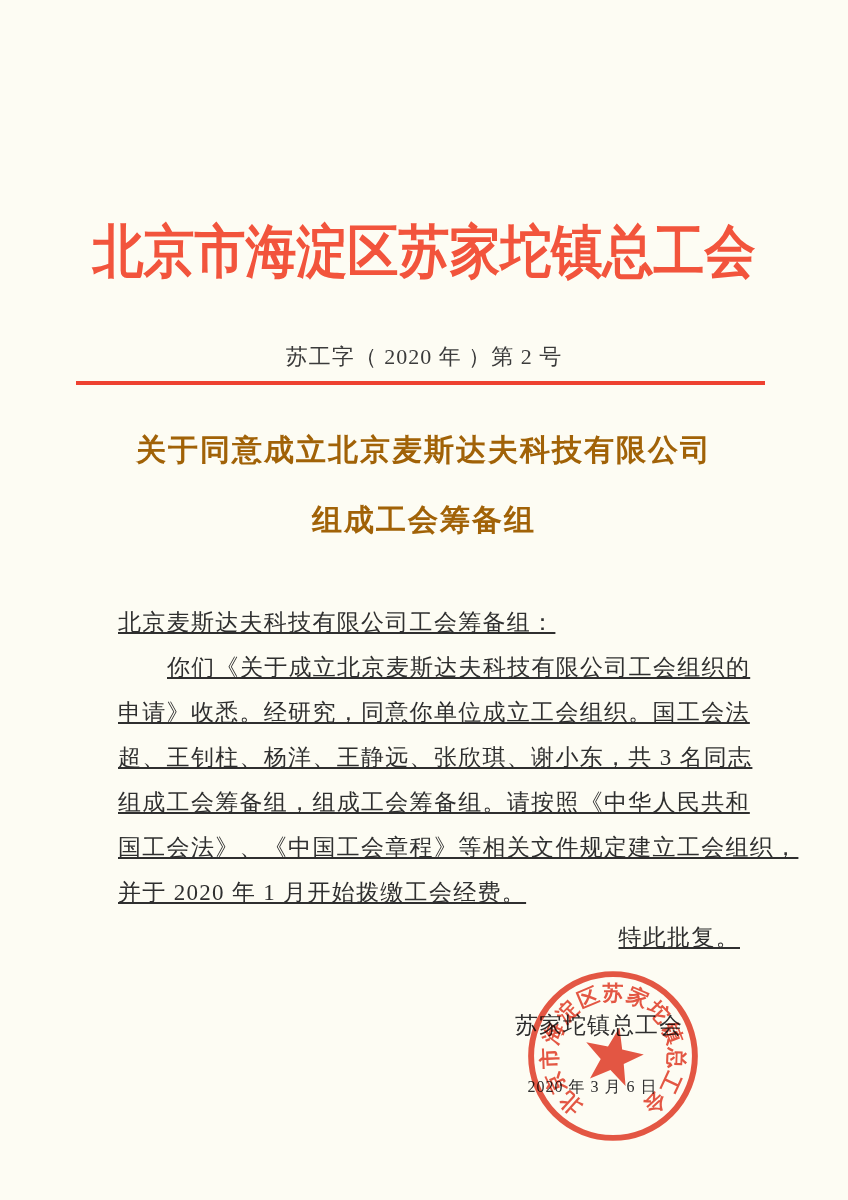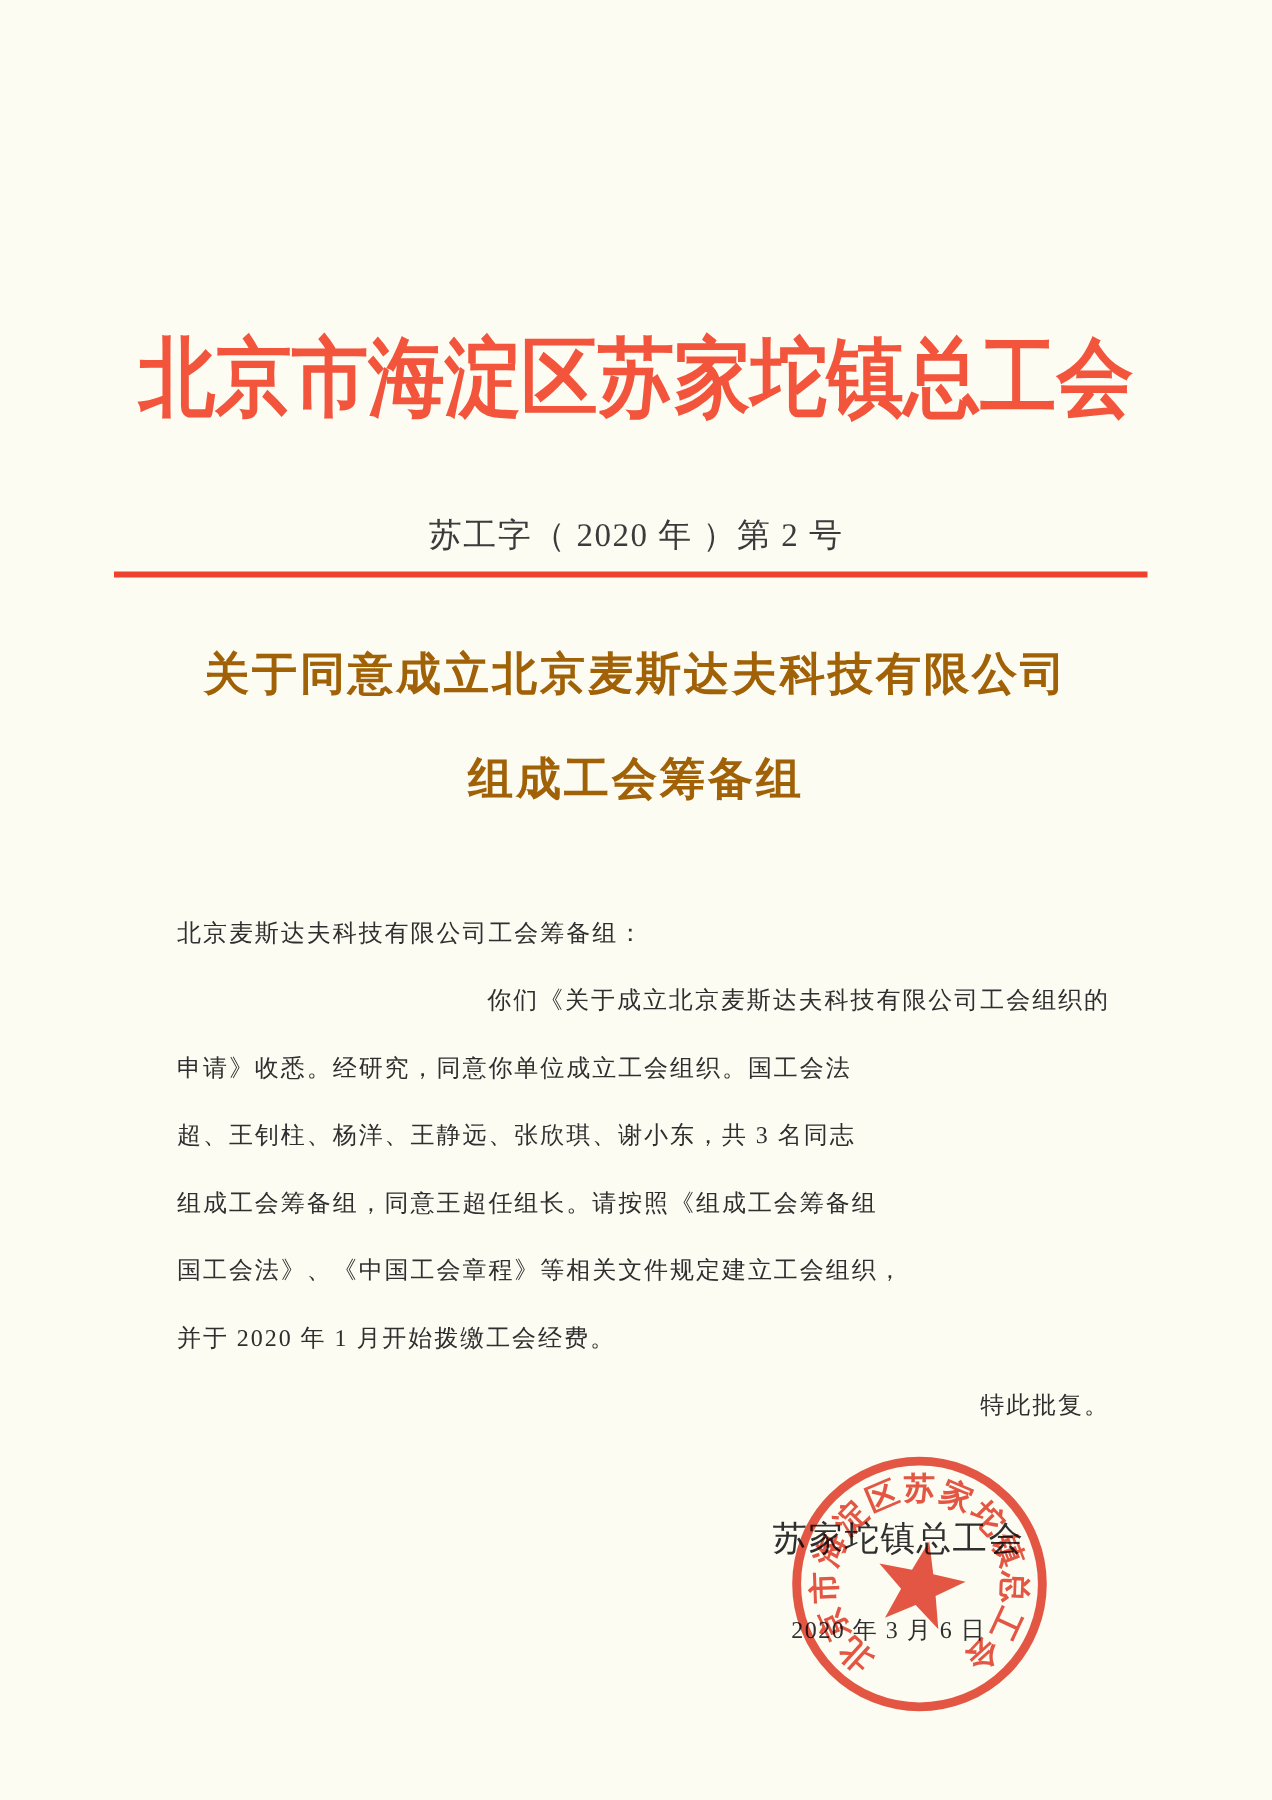--- a/index.html
+++ b/index.html
@@ -43,22 +43,23 @@
     text-align: center;
     font-family: "Liberation Sans", "DejaVu Sans", sans-serif;
     font-weight: 700;
     font-size: 30px; color: #a16207;
     letter-spacing: 2px;
   }
   .doc-title .t-line { height: 70px; line-height: 40px; }
   
   .doc-body {
     position: absolute; top: 600px; left: 118px; width: 622px;
-    font-size: 16px; color: #2f2f2f;
+    font-size: 23px; color: #2f2f2f;
     letter-spacing: 1.3px;
+    text-decoration: underline;
   }
   .doc-body .line {
     height: 45px; line-height: 45px;
     white-space: nowrap;
   }
   .doc-body .line.indent { padding-left: 49px; text-align: right; }
   
   .sign-org {
     position: absolute; top: 1010px; left: 515px; width: 165px;
     text-align: center; font-size: 23px; color: #2f2f2f;
@@ -101,21 +102,21 @@
   <div class="doc-title">
     <div class="t-line">关于同意成立北京麦斯达夫科技有限公司</div>
     <div class="t-line">组成工会筹备组</div>
   </div>
 
   <div class="doc-body">
     <div class="line">北京麦斯达夫科技有限公司工会筹备组：</div>
     <div class="line indent">你们《关于成立北京麦斯达夫科技有限公司工会组织的</div>
     <div class="line">申请》收悉。经研究，同意你单位成立工会组织。国工会法</div>
     <div class="line">超、王钊柱、杨洋、王静远、张欣琪、谢小东，共 3 名同志</div>
-    <div class="line">组成工会筹备组，同意王超任组长。请按照《组成工会筹备组</div>
+    <div class="line">组成工会筹备组，组成工会筹备组。请按照《中华人民共和</div>
     <div class="line">国工会法》、《中国工会章程》等相关文件规定建立工会组织，</div>
     <div class="line">并于 2020 年 1 月开始拨缴工会经费。</div>
     <div class="line indent">特此批复。</div>
   </div>
 
   <div class="sign-org">苏家坨镇总工会</div>
 
   <div class="sign-date">2020 年 3 月 6 日</div>
 
   <svg class="seal" viewBox="0 0 200 200" aria-hidden="true">

